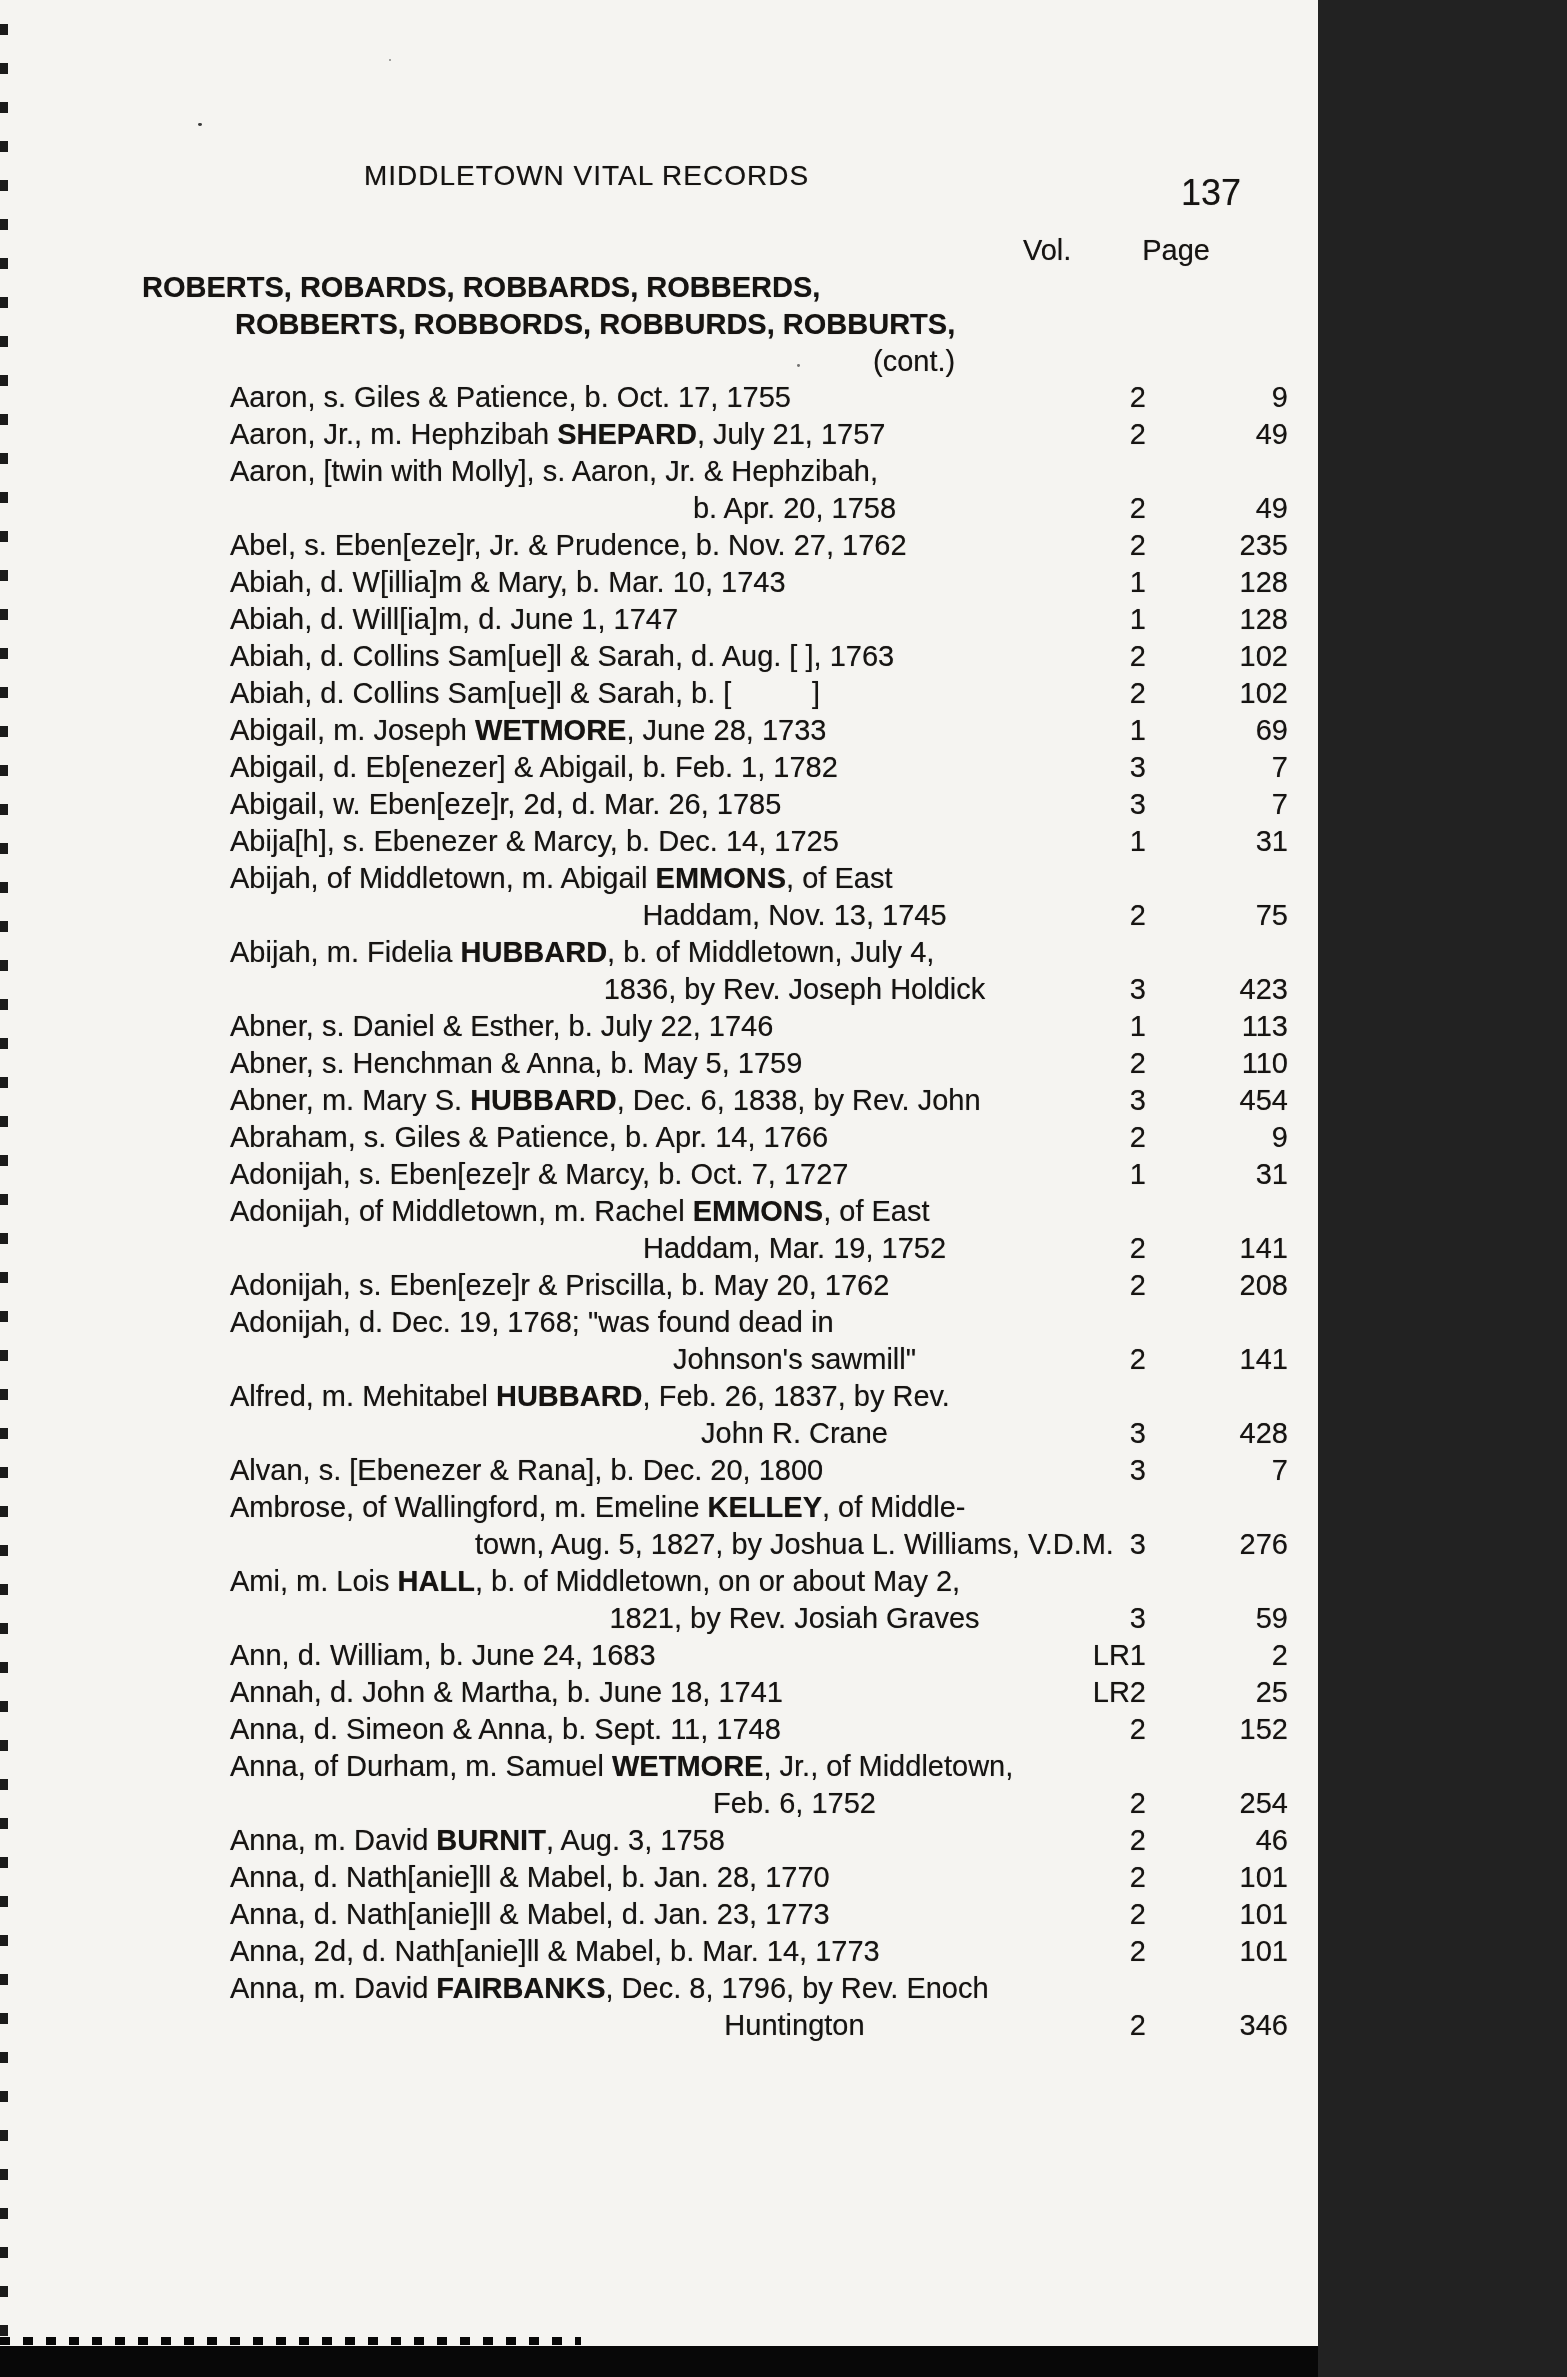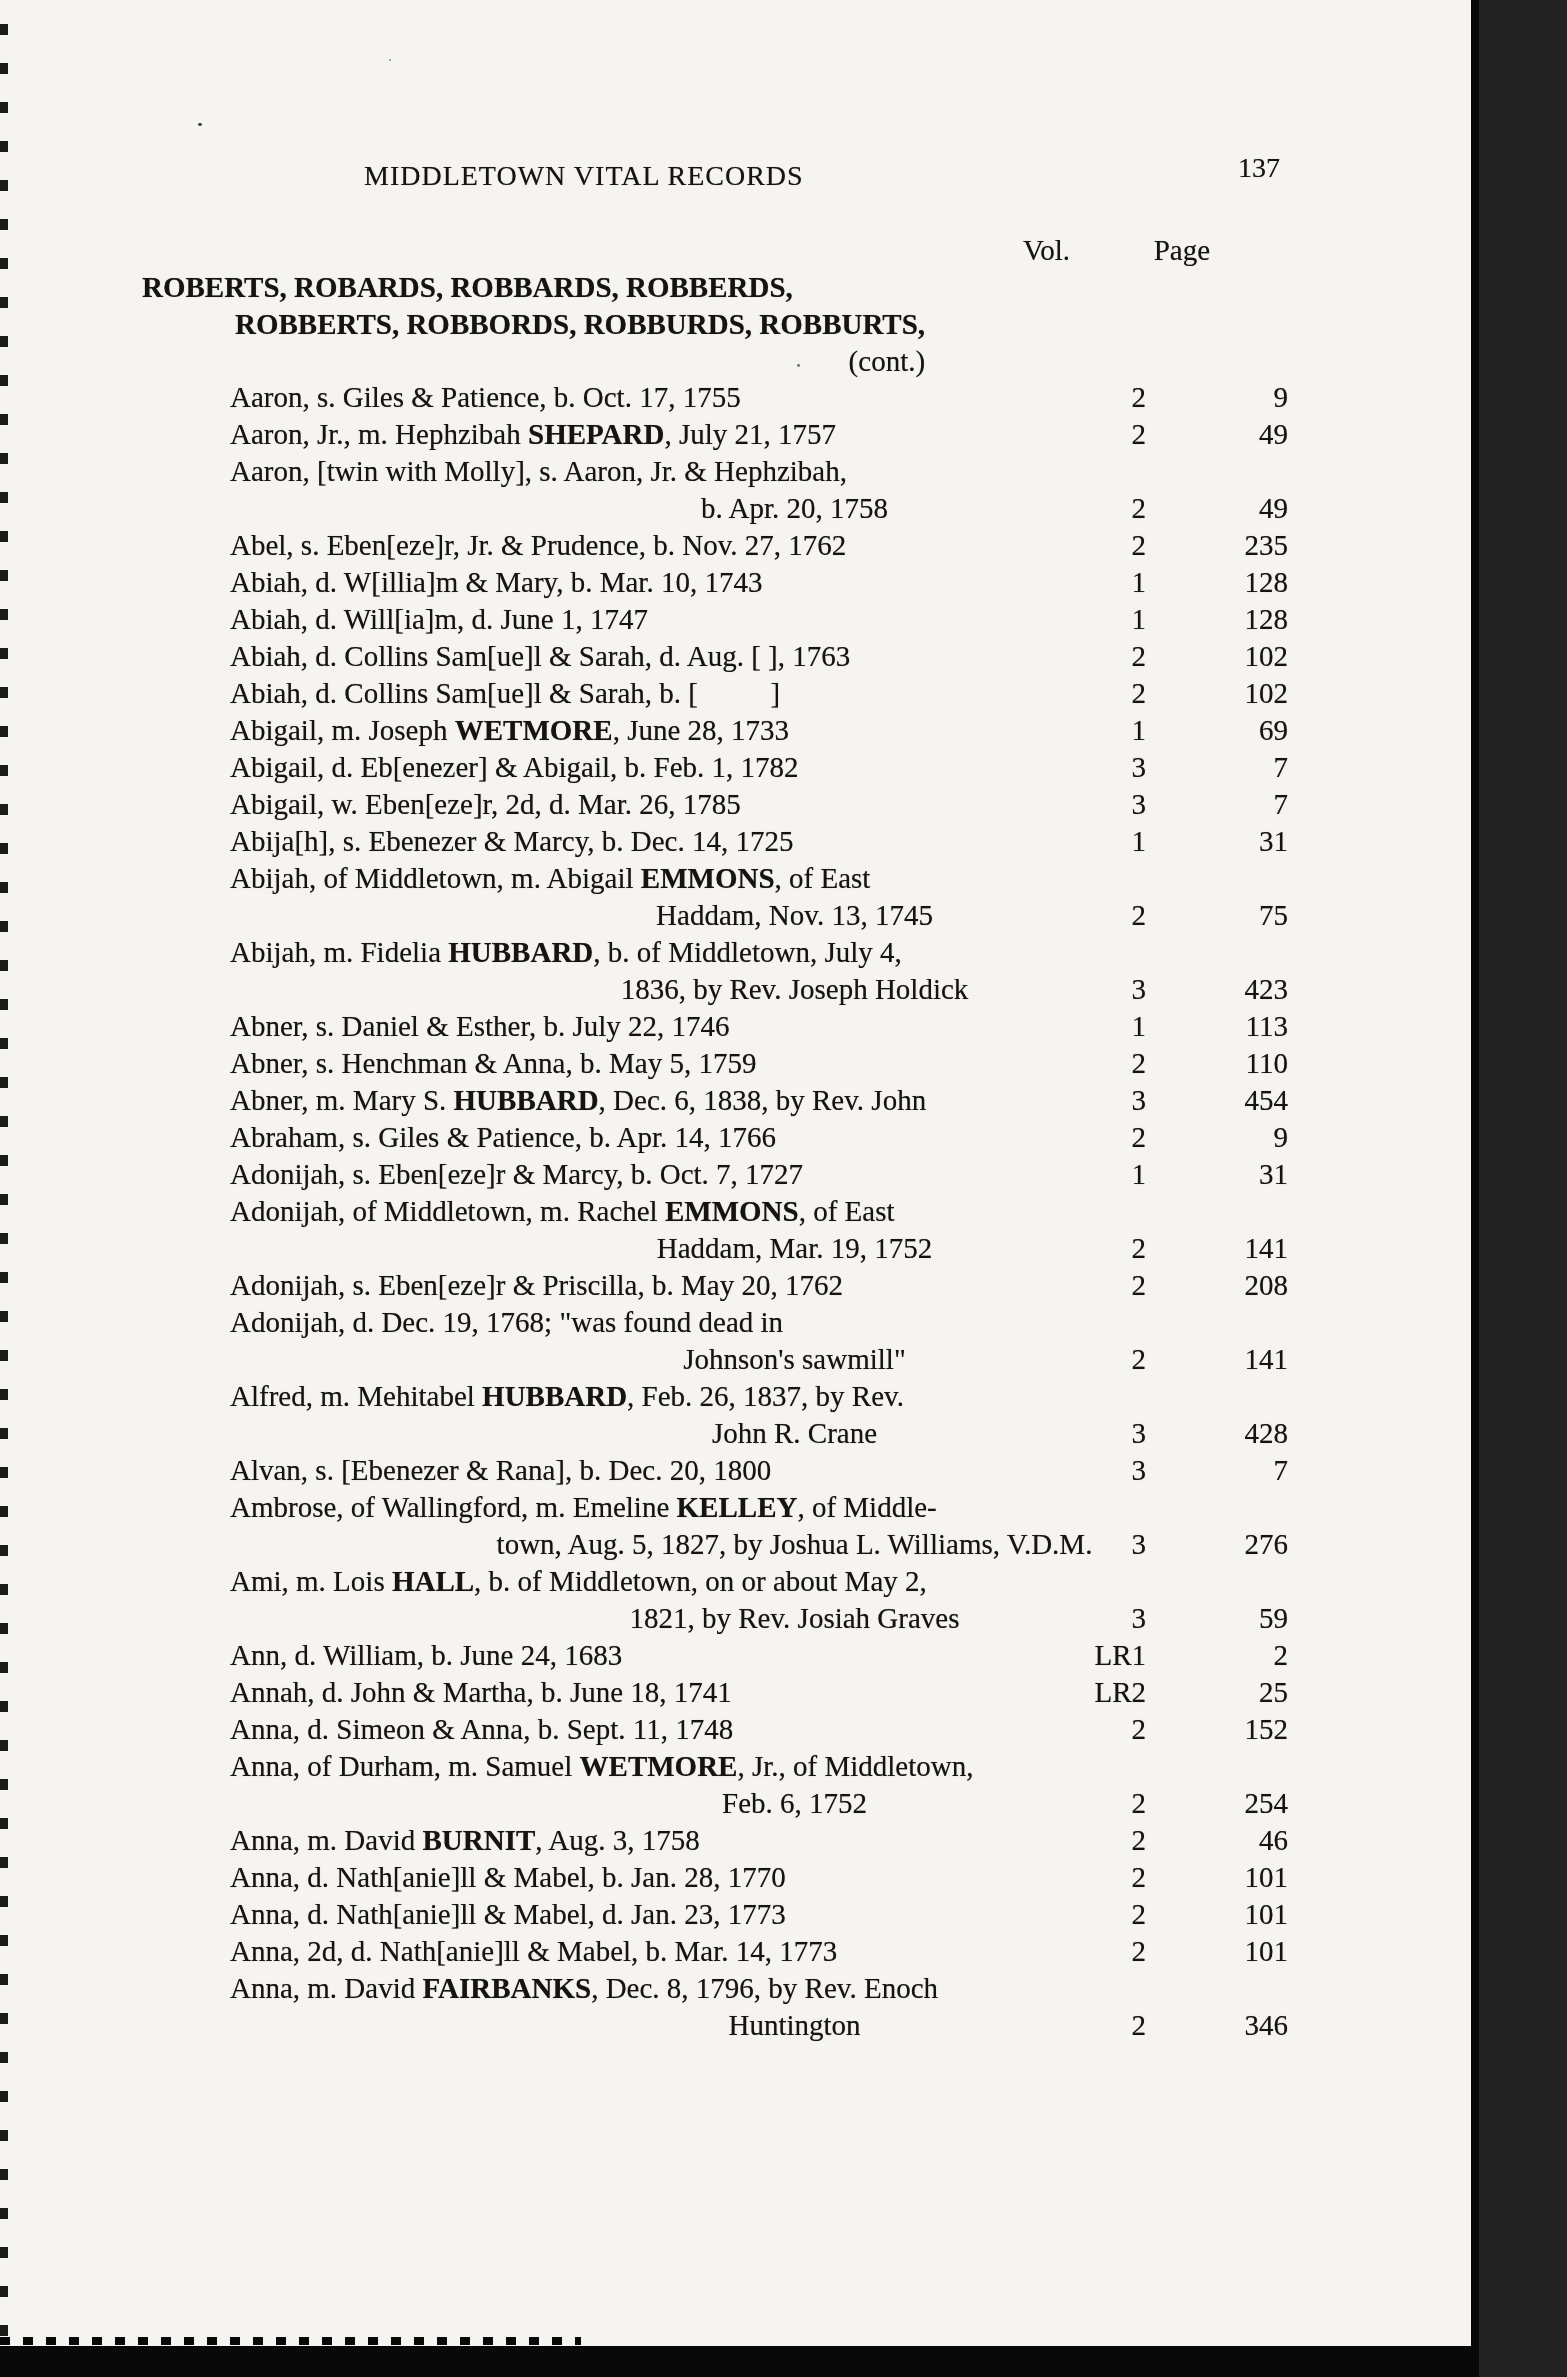--- a/index.html
+++ b/index.html
@@ -4,24 +4,24 @@
 <style>
   :root{
     --page-bg:#f5f4f1;
     --scan-black:#080808;
     --ink:#161412;
   }
   html,body{margin:0;padding:0;}
   body{background:#222;}
   .canvas{
     position:relative;
-    width:1479px;height:2377px;
+    width:1318px;height:2377px;
     background:var(--scan-black);
     overflow:hidden;
-    font-family:Liberation Serif, serif;
+    font-family:Liberation Sans, sans-serif;
     color:var(--ink);
   }
   .page{
     position:absolute;left:0;top:0;
     width:1471px;height:2346px;
     background:var(--page-bg);
   }
   
   .film-edge{
     position:absolute;left:0;top:23.5px;bottom:0;width:8.3px;
@@ -43,22 +43,22 @@
   .speck.s1{left:198px;top:123px;width:3.5px;height:2.8px;}
   .speck.s2{left:797px;top:364px;width:2.8px;height:2.8px;opacity:.7;}
   .speck.s3{left:389px;top:59px;width:2.1px;height:2.1px;opacity:.6;}
 
   .doc{position:absolute;inset:0;font-size:29px;text-shadow:0 0 0.7px rgba(20,18,16,.55);}
   .title{
     position:absolute;left:364px;top:160px;
     font-size:28px;letter-spacing:1px;white-space:pre;
   }
   .folio{
-    position:absolute;left:1142px;top:152px;width:138px;
-    font-size:28px;text-align:right;white-space:pre;
+    position:absolute;left:1142px;top:172px;width:138px;
+    font-size:36px;text-align:center;white-space:pre;
   }
   .colhead-vol{
     position:absolute;left:1023px;top:234px;width:101px;
     text-align:left;white-space:pre;
   }
   .colhead-page{
     position:absolute;left:1086px;top:234px;width:124px;
     text-align:right;white-space:pre;
   }
   .surname-heading{

